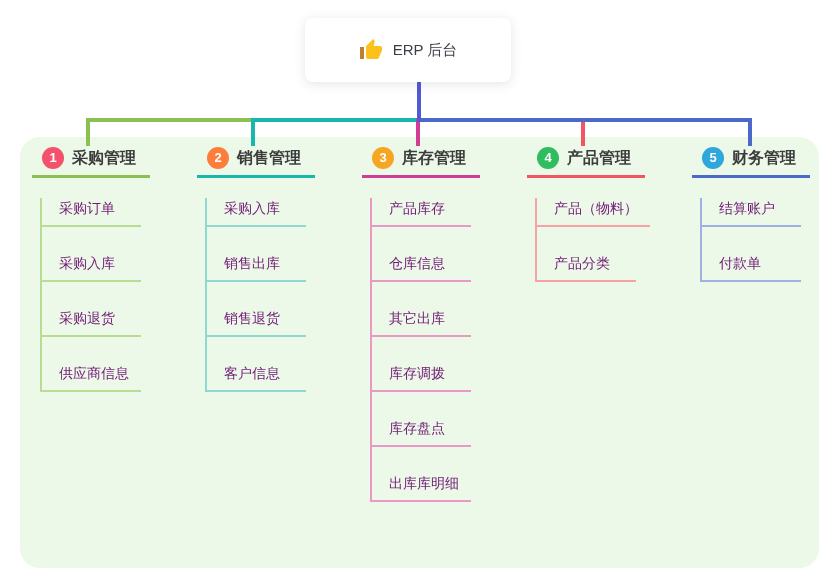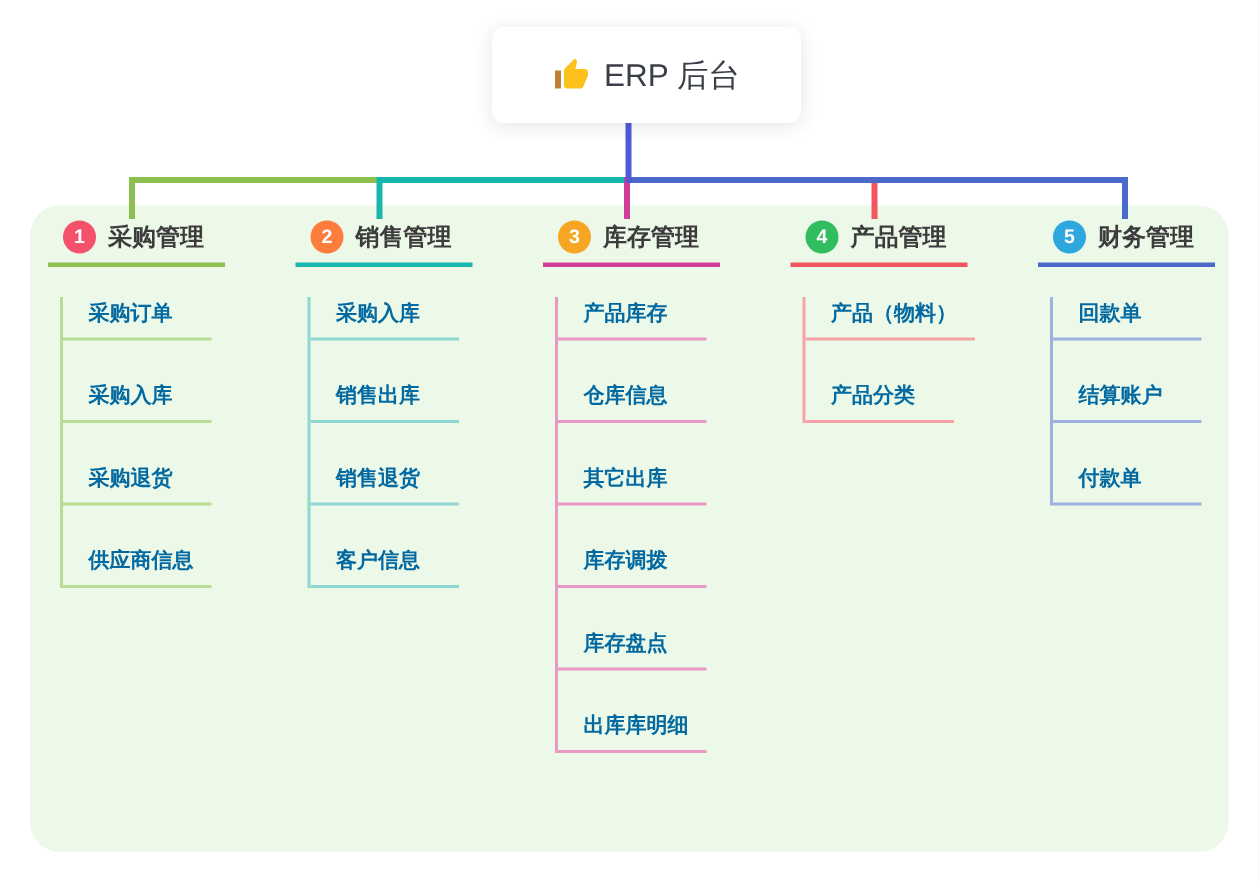--- a/index.html
+++ b/index.html
@@ -2,25 +2,25 @@
 <html><head>
 <meta charset="utf-8">
 <style>
   html,body{margin:0;padding:0;}
   body{
     width:839px;height:588px;position:relative;background:#ffffff;overflow:hidden;
     font-family:"Liberation Sans","DejaVu Sans",sans-serif;
   }
   
   .root-node{
-    position:absolute;left:328px;top:18px;width:206px;height:64px;
+    position:absolute;left:305px;top:18px;width:206px;height:64px;
     background:#ffffff;border-radius:8px;
     box-shadow:0 2px 12px rgba(60,70,90,0.14);
     display:flex;align-items:center;justify-content:center;gap:10px;
-    font-size:21px;color:#3a3f47;font-weight:500;
+    font-size:15px;color:#3a3f47;font-weight:500;
     z-index:3;
   }
   .root-node .thumb{width:24px;height:24px;display:inline-block;}
   
   .connectors{position:absolute;left:0;top:0;z-index:2;pointer-events:none;}
   
   .panel{
     position:absolute;left:20px;top:137px;width:799px;height:431px;
     background:#ecf8e8;border-radius:20px;z-index:1;
   }
@@ -40,21 +40,21 @@
   }
   .branch-items{
     list-style:none;margin:0 0 0 8px;padding:0;
     border-left:2px solid var(--light);
   }
   .branch-items li{
     margin-top:26px;line-height:20px;
     padding:0 12px 7px 17px;
     border-bottom:2px solid var(--light);
     width:fit-content;min-width:70px;white-space:nowrap;
-    font-size:14px;color:#0369a1;cursor:default;font-weight:bold;
+    font-size:14px;color:#701a75;cursor:default;
   }
   .branch-items li:first-child{margin-top:20px;}
 </style>
 </head>
 <body>
 
 <div class="panel"></div>
 
 <svg class="connectors" width="839" height="588">
     <polyline points="419,120 88,120 88,146" fill="none" stroke="#8cc152" stroke-width="4"></polyline>
@@ -127,18 +127,17 @@
         <li>产品分类</li>
       </ul>
   </div>
 
   <div class="branch-col" style="left: 692px; --main: #4a69c8; --light: #9fb1e0; --badge: #2da7dd;">
     <div class="branch-title">
       <span class="badge">5</span>
       <span>财务管理</span>
     </div>
     <ul class="branch-items">
-        <li>回款单</li>
         <li>结算账户</li>
         <li>付款单</li>
       </ul>
   </div>
 </div>
 
 </body></html>

